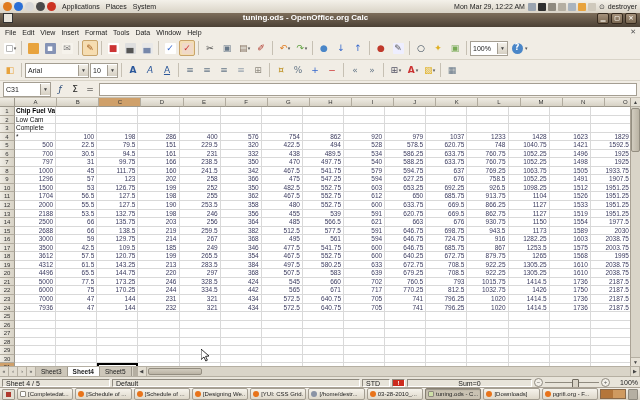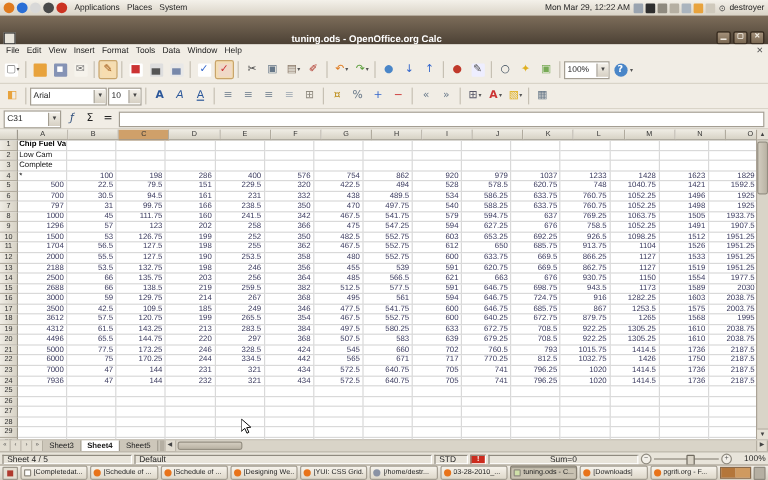--- a/index.html
+++ b/index.html
@@ -11,21 +11,21 @@
     background:linear-gradient(#f4f1ea,#d9d3c6);border-bottom:1px solid #aaa295;font-size:7px;}
   .launcher{width:9px;height:9px;border-radius:50%;display:inline-block;}
   .pmenu{padding:0 3px;cursor:default;}
   #panel-right{margin-left:auto;display:flex;align-items:center;gap:3px;}
   .tray{width:8px;height:8px;display:inline-block;border-radius:1px;}
   #clock{font-size:7px;white-space:nowrap;}
   #panel-user{font-size:7px;white-space:nowrap;}
 
   
   #window{position:absolute;left:0;right:0;top:13px;bottom:12px;display:flex;flex-direction:column;background:#f1ede5;}
-  #titlebar{height:24px;flex:none;background:linear-gradient(#7d6d5a,#4c4135);display:flex;align-items:flex-end;
+  #titlebar{height:14px;flex:none;background:linear-gradient(#7d6d5a,#4c4135);display:flex;align-items:flex-start;
     color:#fff;font-size:8px;font-weight:bold;padding:0 3px;}
   #titlebar .ticon{width:8px;height:8px;background:#e8e4da;border:1px solid #333;margin-right:3px;flex:none;}
   #title-text{flex:1;text-align:center;white-space:nowrap;overflow:hidden;}
   .winbtn{width:10px;height:9px;margin-left:2px;background:linear-gradient(#a4917b,#7a6852);border:1px solid #35291d;
     color:#f4efe6;font-size:6px;line-height:8px;text-align:center;border-radius:2px;flex:none;}
 
   #menubar{height:10px;flex:none;display:flex;align-items:center;font-size:7px;background:#f1ede5;padding:0 2px;}
   .menu-item{padding:0 3px;}
   #menubar-close{margin-left:auto;font-size:7px;color:#555;padding-right:2px;}
 

